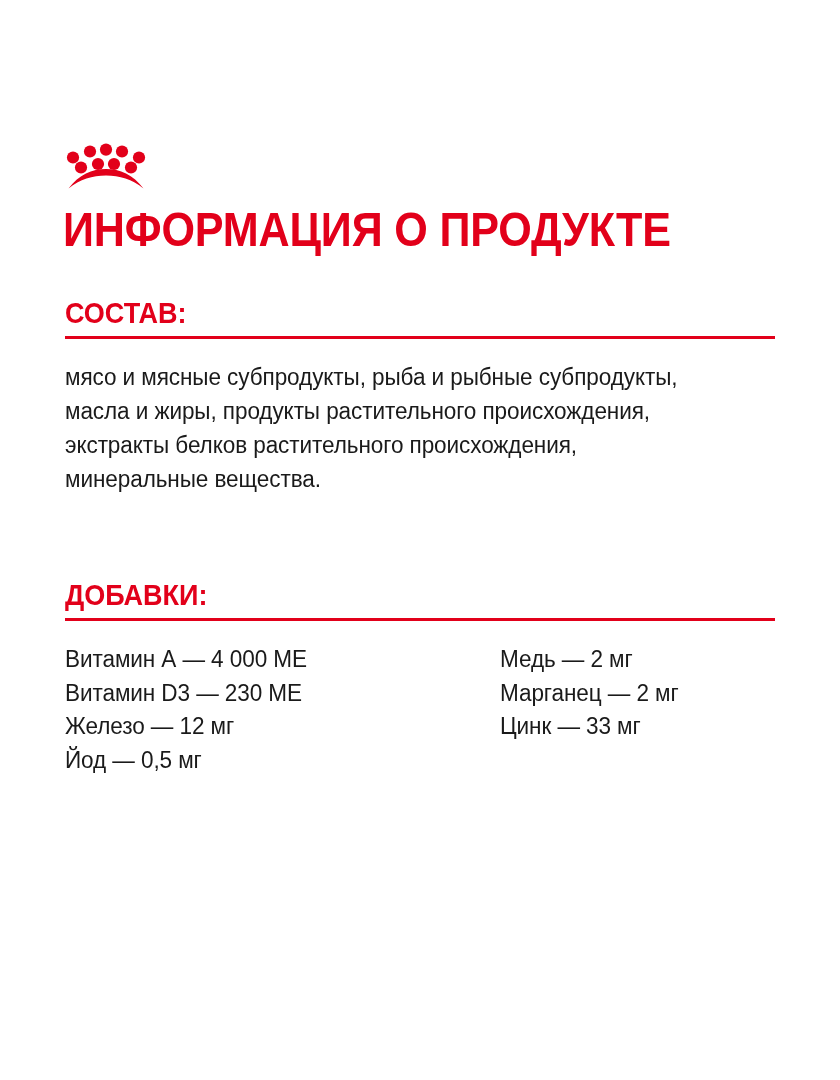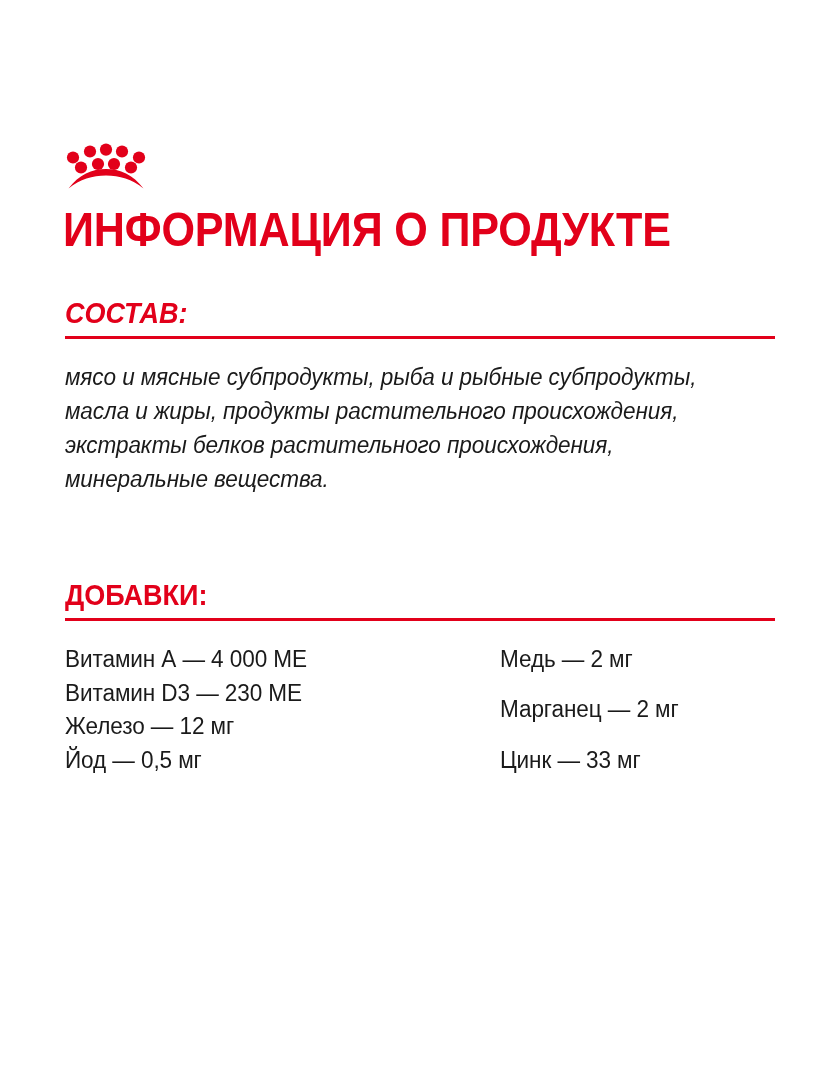--- a/index.html
+++ b/index.html
@@ -52,21 +52,21 @@
     transform-origin: left center;
     white-space: nowrap;
   }
 
   
   .section {
     position: absolute;
     left: 65px;
     width: 710px;
   }
-  .section-composition { top: 296px; font-style: italic; }
+  .section-composition { top: 296px; }
   .section-additives   { top: 578px; }
 
   .section-heading {
     margin: 0;
     color: #e2001a;
     font-size: 30px;
     line-height: 34px;
     font-weight: 700;
     letter-spacing: 0px;
     transform: scaleX(0.90);
@@ -98,21 +98,21 @@
   
   .additives-columns {
     display: flex;
     padding-top: 22px;
   }
   .additives-column {
     display: flex;
     flex-direction: column;
   }
   .additives-column-left  { width: 435px; }
-  .additives-column-right { width: 275px; justify-content: space-between; }
+  .additives-column-right { width: 275px; }
 
   .additive-item {
     color: #1a1a1a;
     font-size: 23.5px;
     line-height: 33.5px;
     font-weight: 400;
     letter-spacing: -0.1px;
     white-space: nowrap;
     transform: scaleX(0.96);
     transform-origin: left center;

